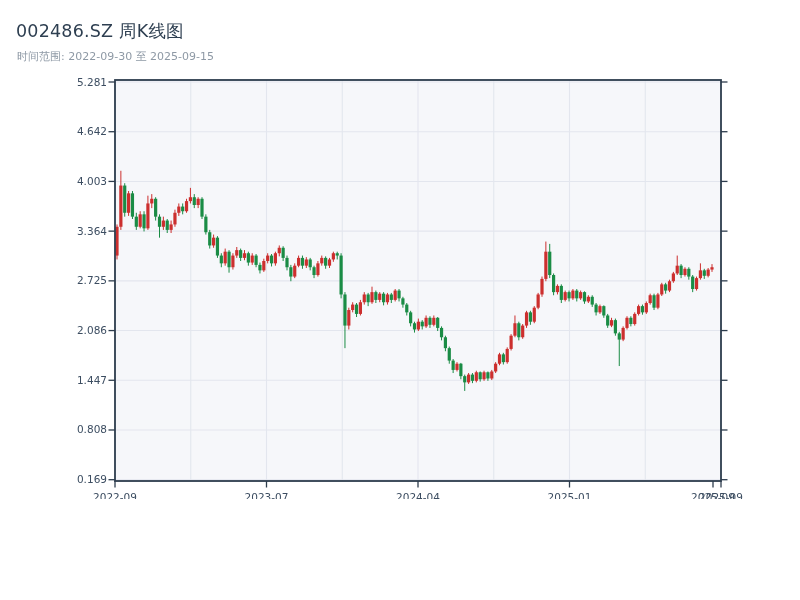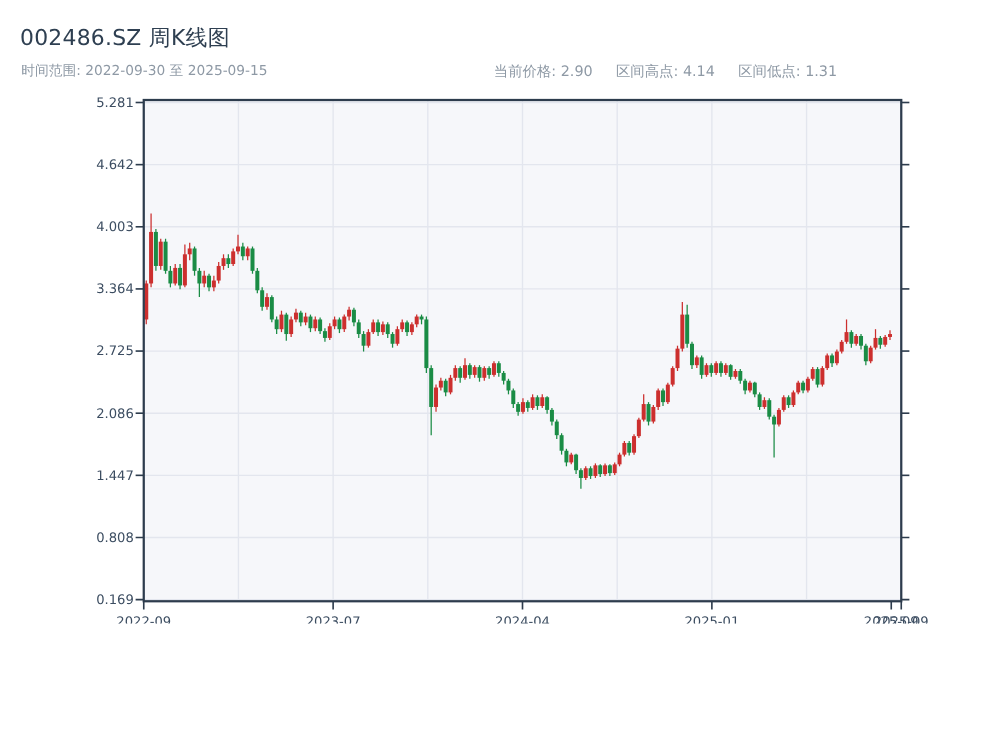--- a/index.html
+++ b/index.html
@@ -20,25 +20,20 @@
   }
   .stats span{margin-right:15px;}
   svg.chart{position:absolute;left:0;top:0;}
 </style>
 </head>
 <body>
 
 <div class="stage">
   <div class="title">002486.SZ 周K线图</div>
   <div class="subtitle">时间范围: 2022-09-30 至 2025-09-15</div>
-  <div class="stats">
-    <span>当前价格: 2.90</span>
-    <span>区间高点: 4.14</span>
-    <span>区间低点: 1.31</span>
-  </div>
   <svg class="chart" id="kchart" width="800" height="600" viewBox="0 0 800 600">
       <rect x="115" y="80" width="606" height="401" fill="#f6f7fa"></rect>
       <line x1="190.75" y1="80" x2="190.75" y2="481" stroke="#e3e6ee" stroke-width="1.1"></line>
       <line x1="266.5" y1="80" x2="266.5" y2="481" stroke="#e3e6ee" stroke-width="1.1"></line>
       <line x1="342.25" y1="80" x2="342.25" y2="481" stroke="#e3e6ee" stroke-width="1.1"></line>
       <line x1="418" y1="80" x2="418" y2="481" stroke="#e3e6ee" stroke-width="1.1"></line>
       <line x1="493.75" y1="80" x2="493.75" y2="481" stroke="#e3e6ee" stroke-width="1.1"></line>
       <line x1="569.5" y1="80" x2="569.5" y2="481" stroke="#e3e6ee" stroke-width="1.1"></line>
       <line x1="645.25" y1="80" x2="645.25" y2="481" stroke="#e3e6ee" stroke-width="1.1"></line>
       <line x1="115" y1="82" x2="721" y2="82" stroke="#e3e6ee" stroke-width="1.1"></line>

